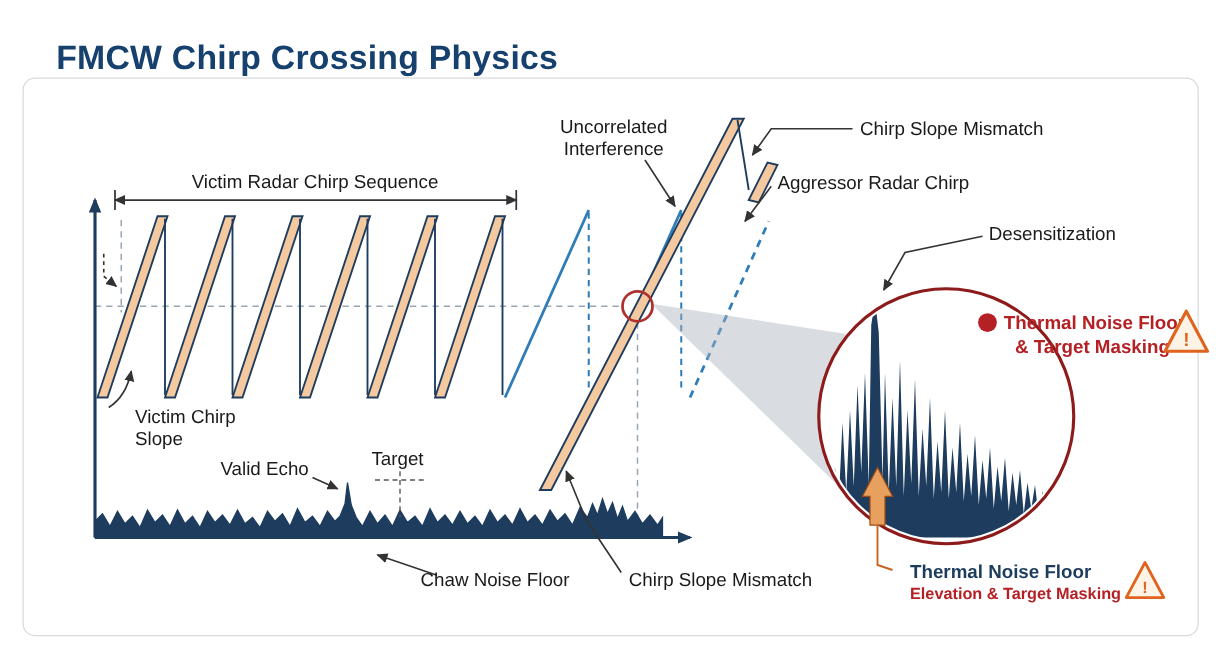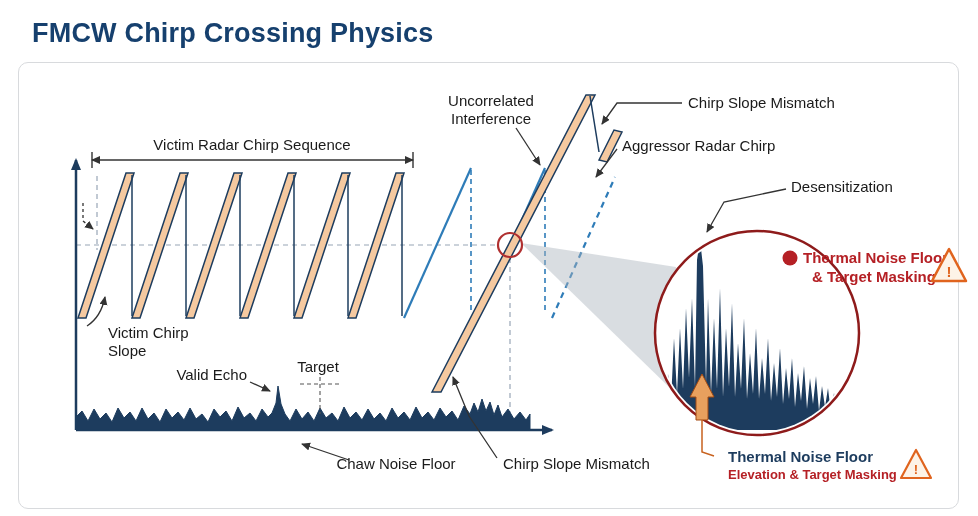--- a/index.html
+++ b/index.html
@@ -1,21 +1,21 @@
 <!DOCTYPE html>
 <html><head>
 <meta charset="utf-8">
 <style>
   html,body{margin:0;padding:0;}
   body{
     width:978px;height:516px;position:relative;background:#ffffff;
     font-family:"Liberation Sans",sans-serif;overflow:hidden;
   }
   .page-title{
-    position:absolute;left:28px;top:14px;margin:4px;
+    position:absolute;left:28px;top:14px;margin:17px;
     font-size:27px;font-weight:700;color:#16406e;letter-spacing:.2px;
   }
   .card{
     position:absolute;left:18px;top:62px;width:939px;height:445px;
     border:1.5px solid #d8dadd;border-radius:10px;background:#fff;
   }
   svg{position:absolute;left:0;top:0;}
   text{font-family:"Liberation Sans",sans-serif;fill:#1a1a1a;}
   .lbl{font-size:15px;}
   .lbl-red{font-size:15px;font-weight:700;fill:#b52025;}

